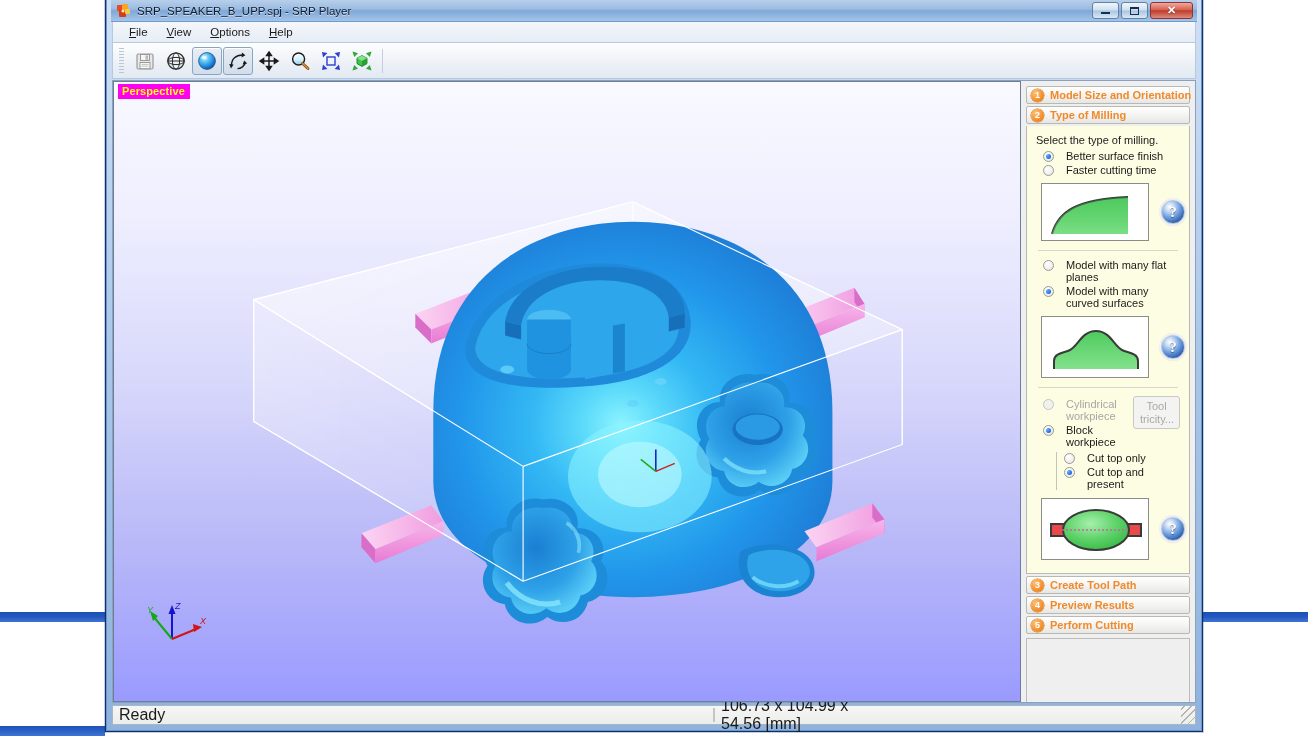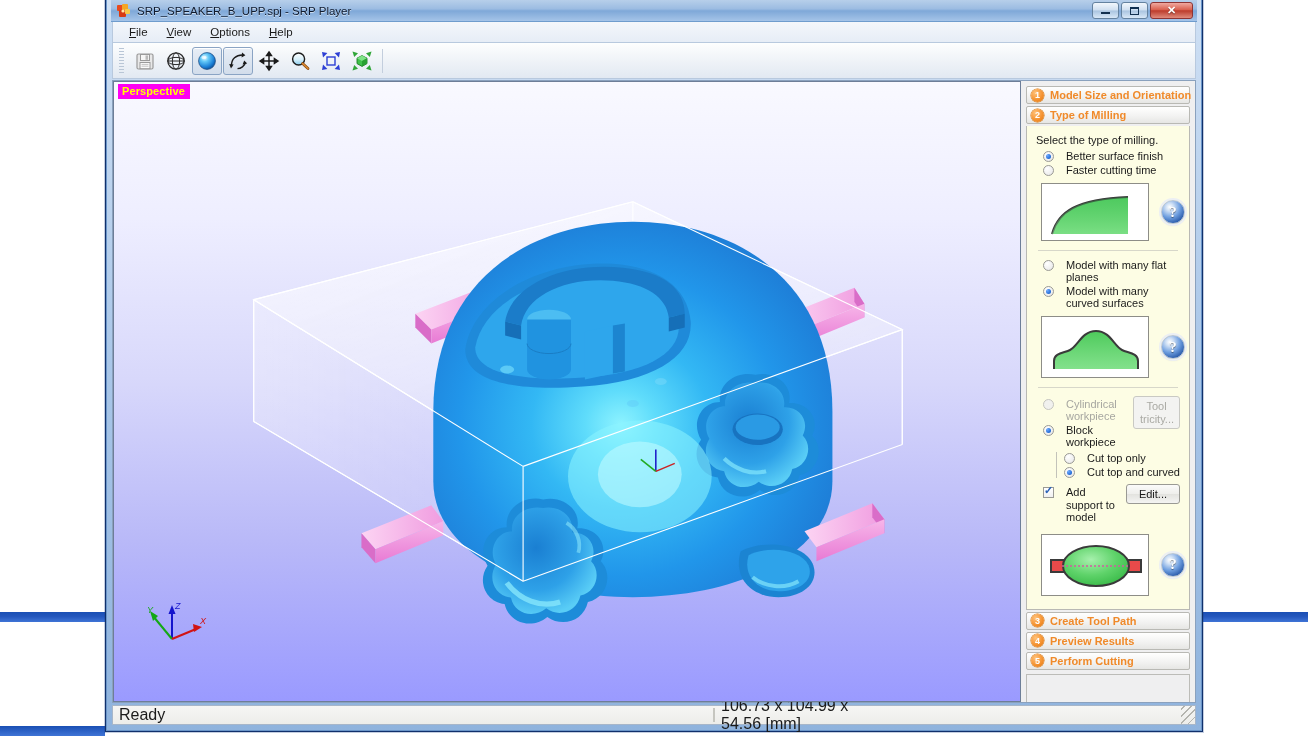--- a/index.html
+++ b/index.html
@@ -722,34 +722,24 @@
               </button>
             </div>
 
             <div class="indent-group">
               <div class="radio-row" style="margin-left:0;">
                 <span class="radio"></span>
                 <span>Cut top only</span>
               </div>
               <div class="radio-row" style="margin-left:0;">
                 <span class="radio on"></span>
-                <span>Cut top and curved</span>
+                <span>Cut top and present</span>
               </div>
             </div>
 
-            <div class="row-between" style="margin-top:6px;">
-              <div class="check-row" style="margin-left:7px;">
-                <span class="checkbox on"></span>
-                <span style="line-height:1.15;">
-                  <span>Add support to</span><br>
-                  <span>model</span>
-                </span>
-              </div>
-              <button class="btn" style="padding:3px 12px;">Edit...</button>
-            </div>
 
             <div class="pic-row" style="margin-top:8px;">
               <div class="pic-box tall">
                 <svg viewBox="0 0 108 62" width="108" height="62">
                   <defs>
                     <radialGradient id="sg" cx="42%" cy="34%" r="70%">
                       <stop offset="0%" stop-color="#a6f0ac"></stop>
                       <stop offset="55%" stop-color="#5fd36a"></stop>
                       <stop offset="100%" stop-color="#39ba48"></stop>
                     </radialGradient>

